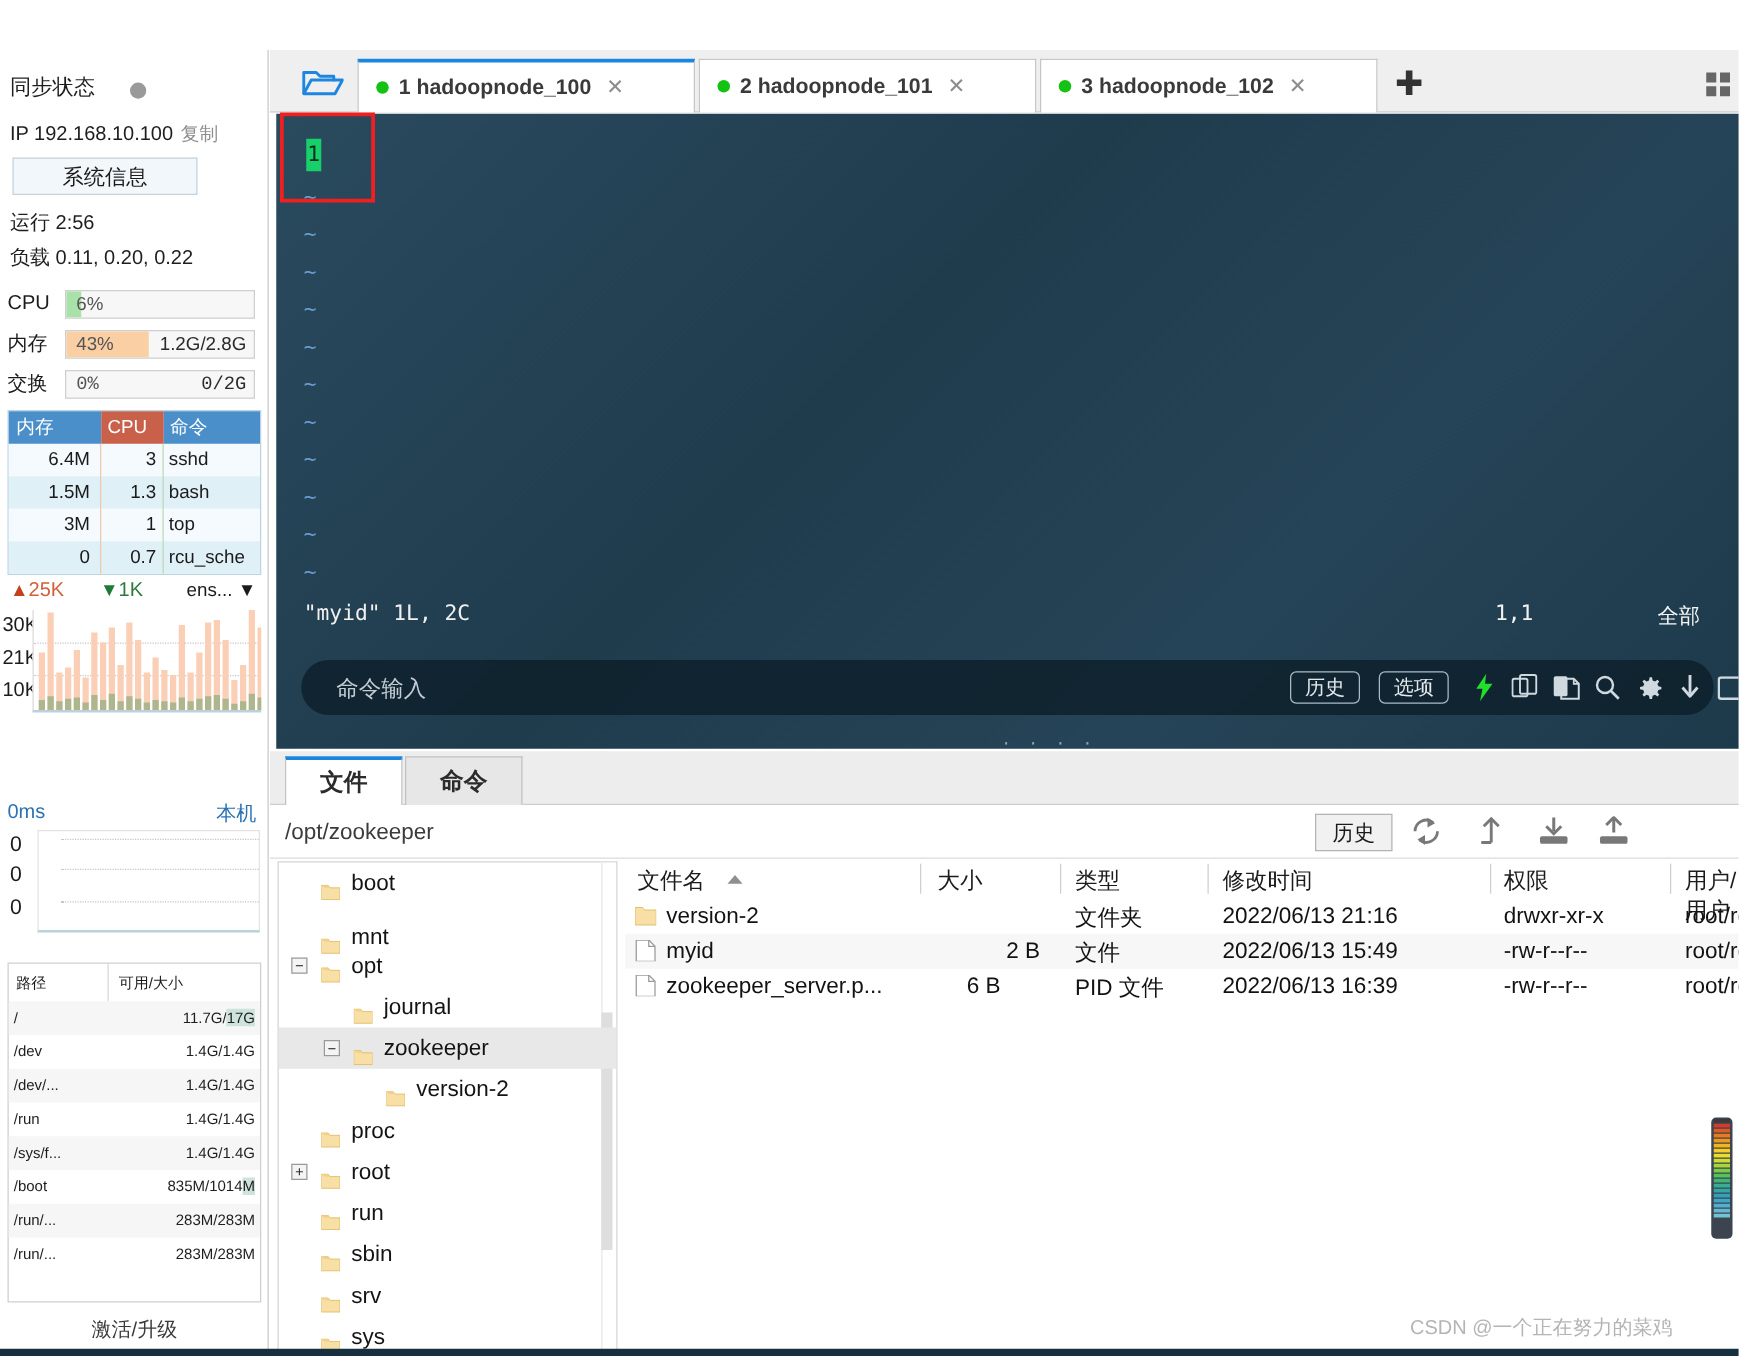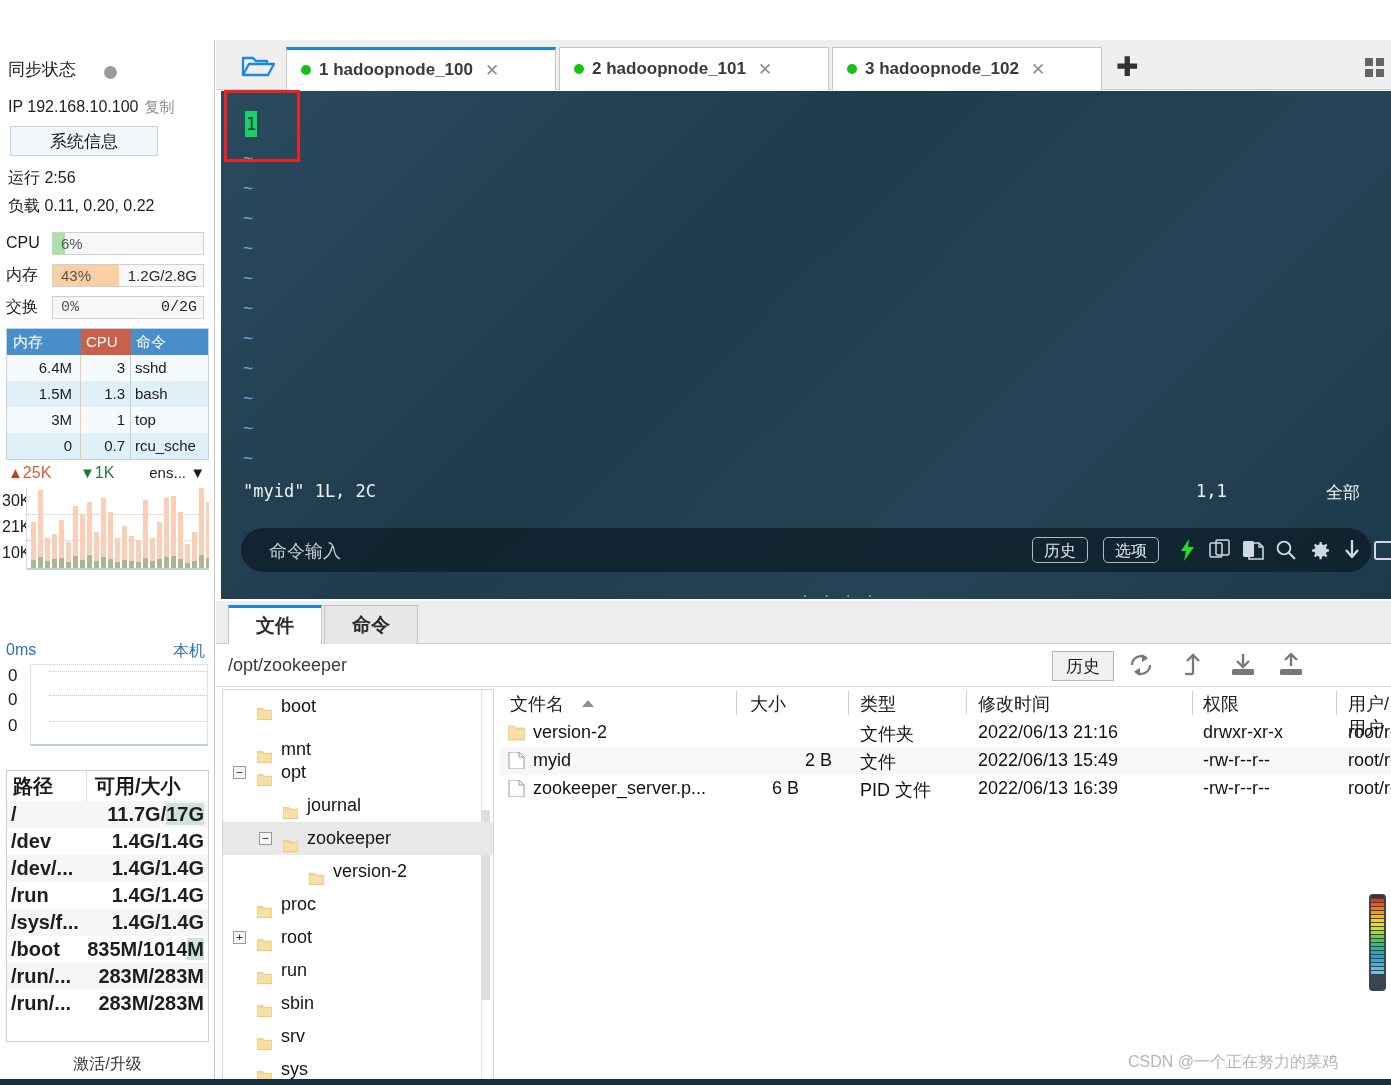--- a/index.html
+++ b/index.html
@@ -111,21 +111,21 @@
   .lat-host { position: absolute; right: 4px; top: 0; font-size: 16px; color: #2a72b5; margin-left: 37px; }
   .lat-chart {
     position: absolute; left: 30px; top: 624px; width: 178px; height: 82px;
     border: 1px solid #e3e3e3; border-bottom: 2px solid #b9d2dc; background: #fff;
   }
   .lat-y { position: absolute; left: 8px; font-size: 17px; color: #1b1b1b; }
 
   
   .disk-table {
     position: absolute; left: 6px; top: 730px; width: 203px; height: 272px;
-    border: 1px solid #cfcfcf; background: #ffffff; font-size: 20px; font-weight: bold;
+    border: 1px solid #cfcfcf; background: #ffffff; font-size: 12px;
   }
   .dk-head { display: flex; height: 30px; line-height: 30px; color: #1b1b1b; }
   .dk-h-path { width: 80px; padding-left: 6px; border-right: 1px solid #d7d7d7; }
   .dk-h-size { flex: 1; padding-left: 8px; }
   .dk-row { display: flex; height: 27px; line-height: 27px; }
   .dk-row.alt { background: #f6f6f6; }
   .dk-path { width: 80px; padding-left: 4px; white-space: nowrap; overflow: hidden; }
   .dk-size { flex: 1; text-align: right; padding-right: 4px; white-space: nowrap; }
   .hl { background: #cfe3dd; }
 
@@ -796,21 +796,21 @@
             <span class="fl-cell" style="left:478px">2022/06/13 15:49</span>
             <span class="fl-cell" style="left:703px">-rw-r--r--</span>
             <span class="fl-cell" style="left:848px">root/ro</span>
           </div>
           <div class="fl-row" style="top: 86px;">
             <svg class="fl-icon" viewBox="0 0 17 17">
               <path d="M1 0 h10 l5 5 v12 H1 Z" fill="#fff" stroke="#9a9a9a" stroke-width="1"></path>
               <path d="M11 0 v5 h5" fill="none" stroke="#9a9a9a" stroke-width="1"></path>
             </svg>
             <span class="fl-cell" style="left:33px">zookeeper_server.p...</span>
-            <span class="fl-cell" style="left:272px;width:72px;text-align:left">6 B</span>
+            <span class="fl-cell" style="left:251px;width:72px;text-align:center">6 B</span>
             <span class="fl-cell" style="left:360px">PID 文件</span>
             <span class="fl-cell" style="left:478px">2022/06/13 16:39</span>
             <span class="fl-cell" style="left:703px">-rw-r--r--</span>
             <span class="fl-cell" style="left:848px">root/ro</span>
           </div>
         </div>
     </div>
   </div>
 
   <div class="colorbar" id="colorbar">

